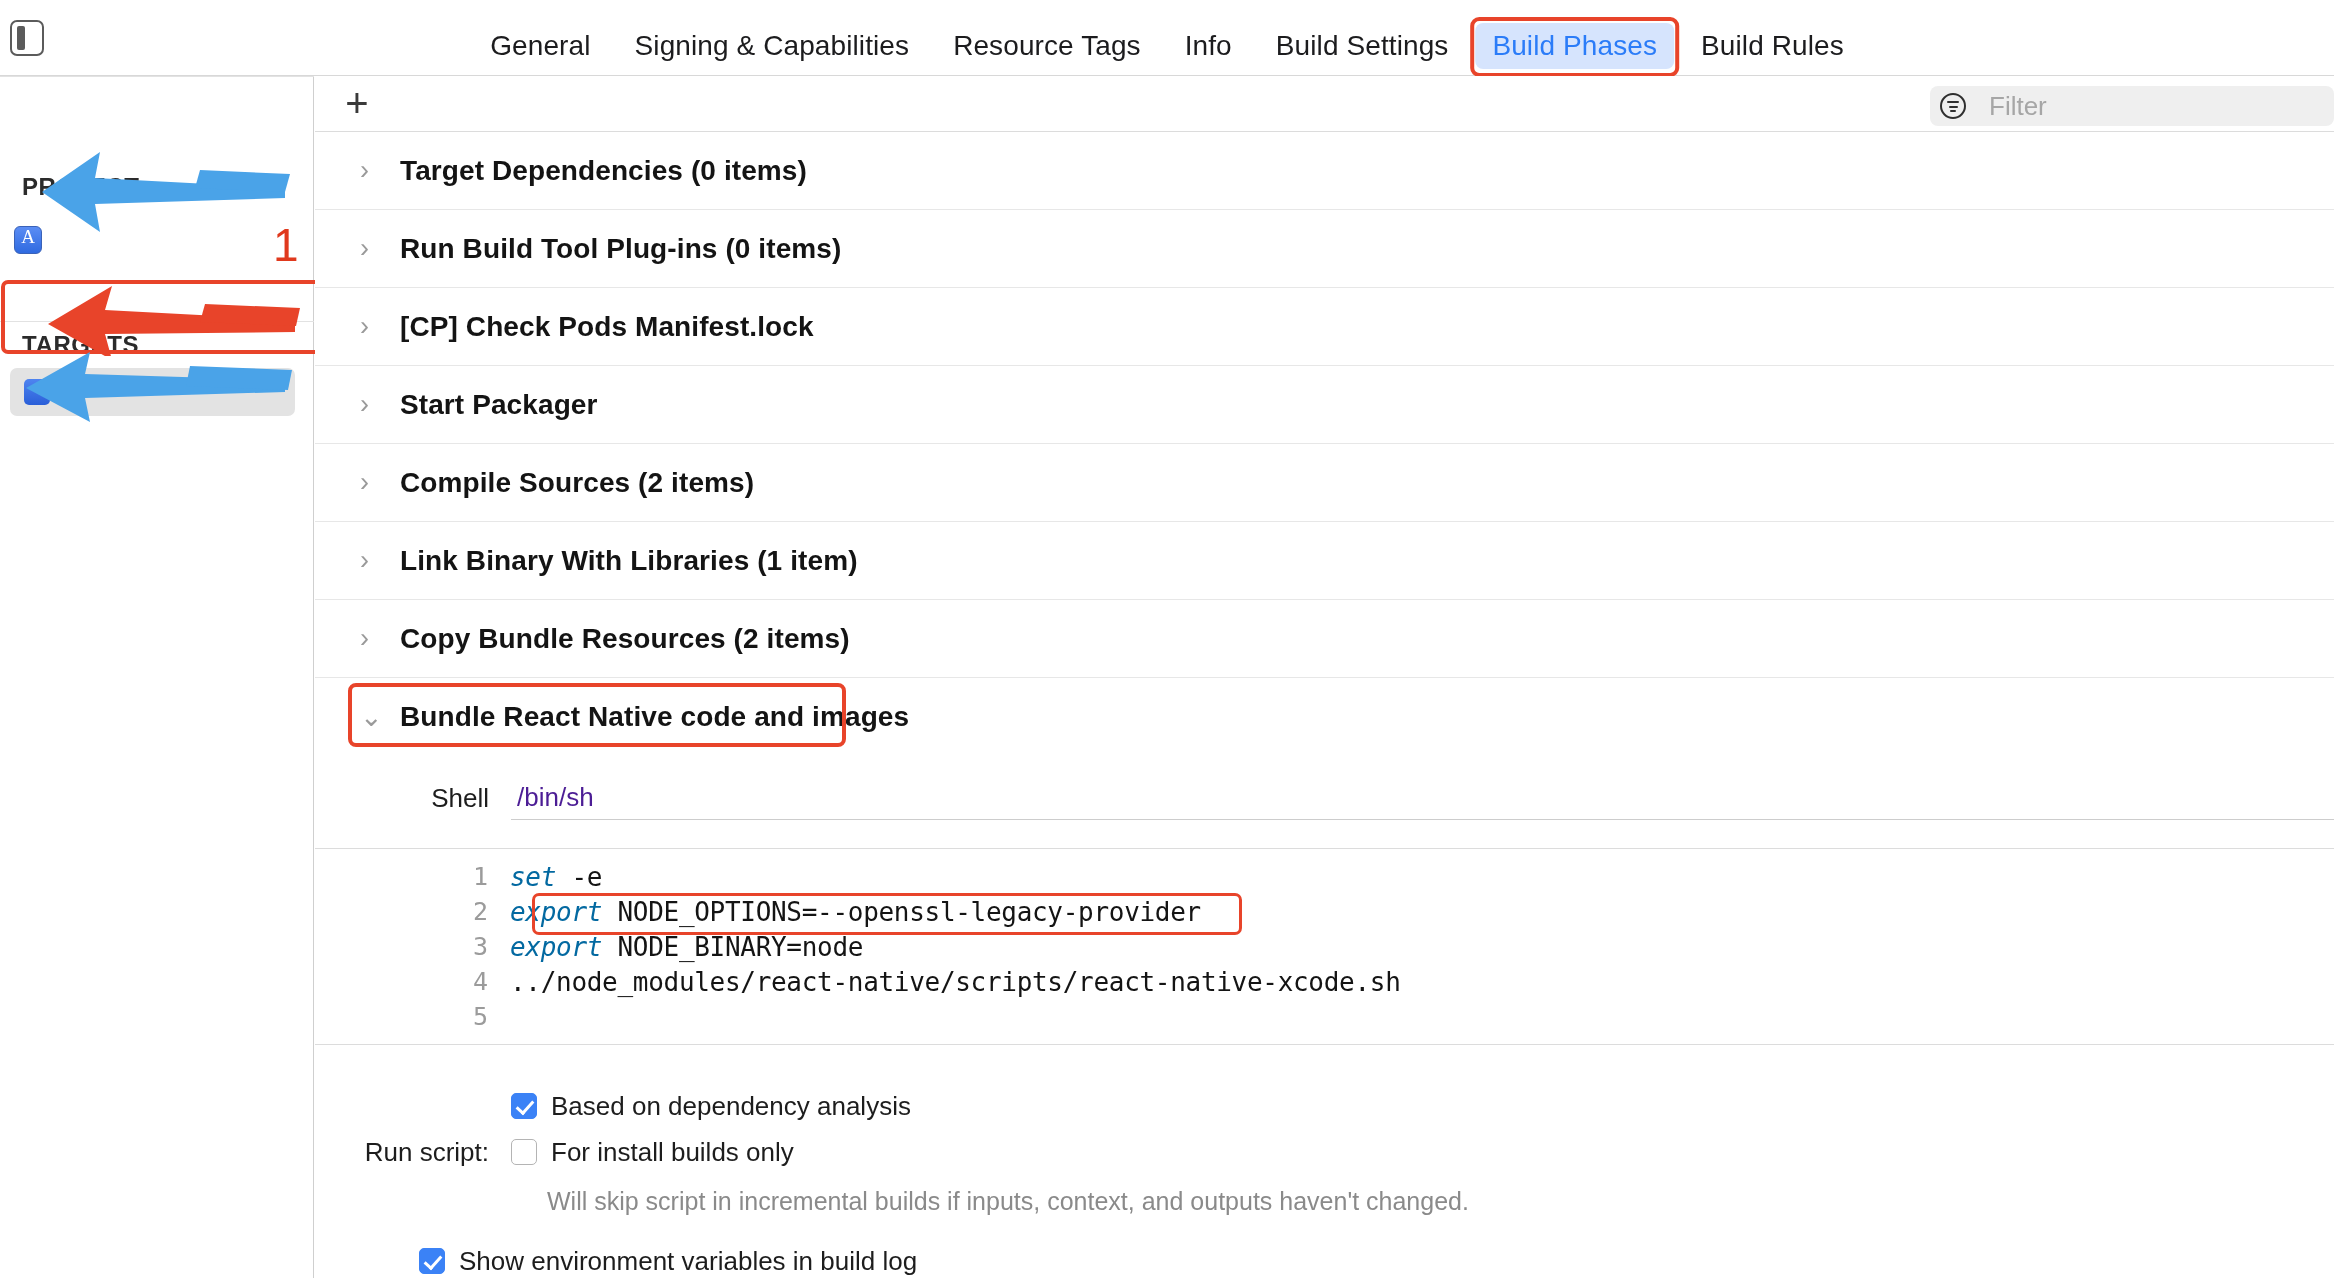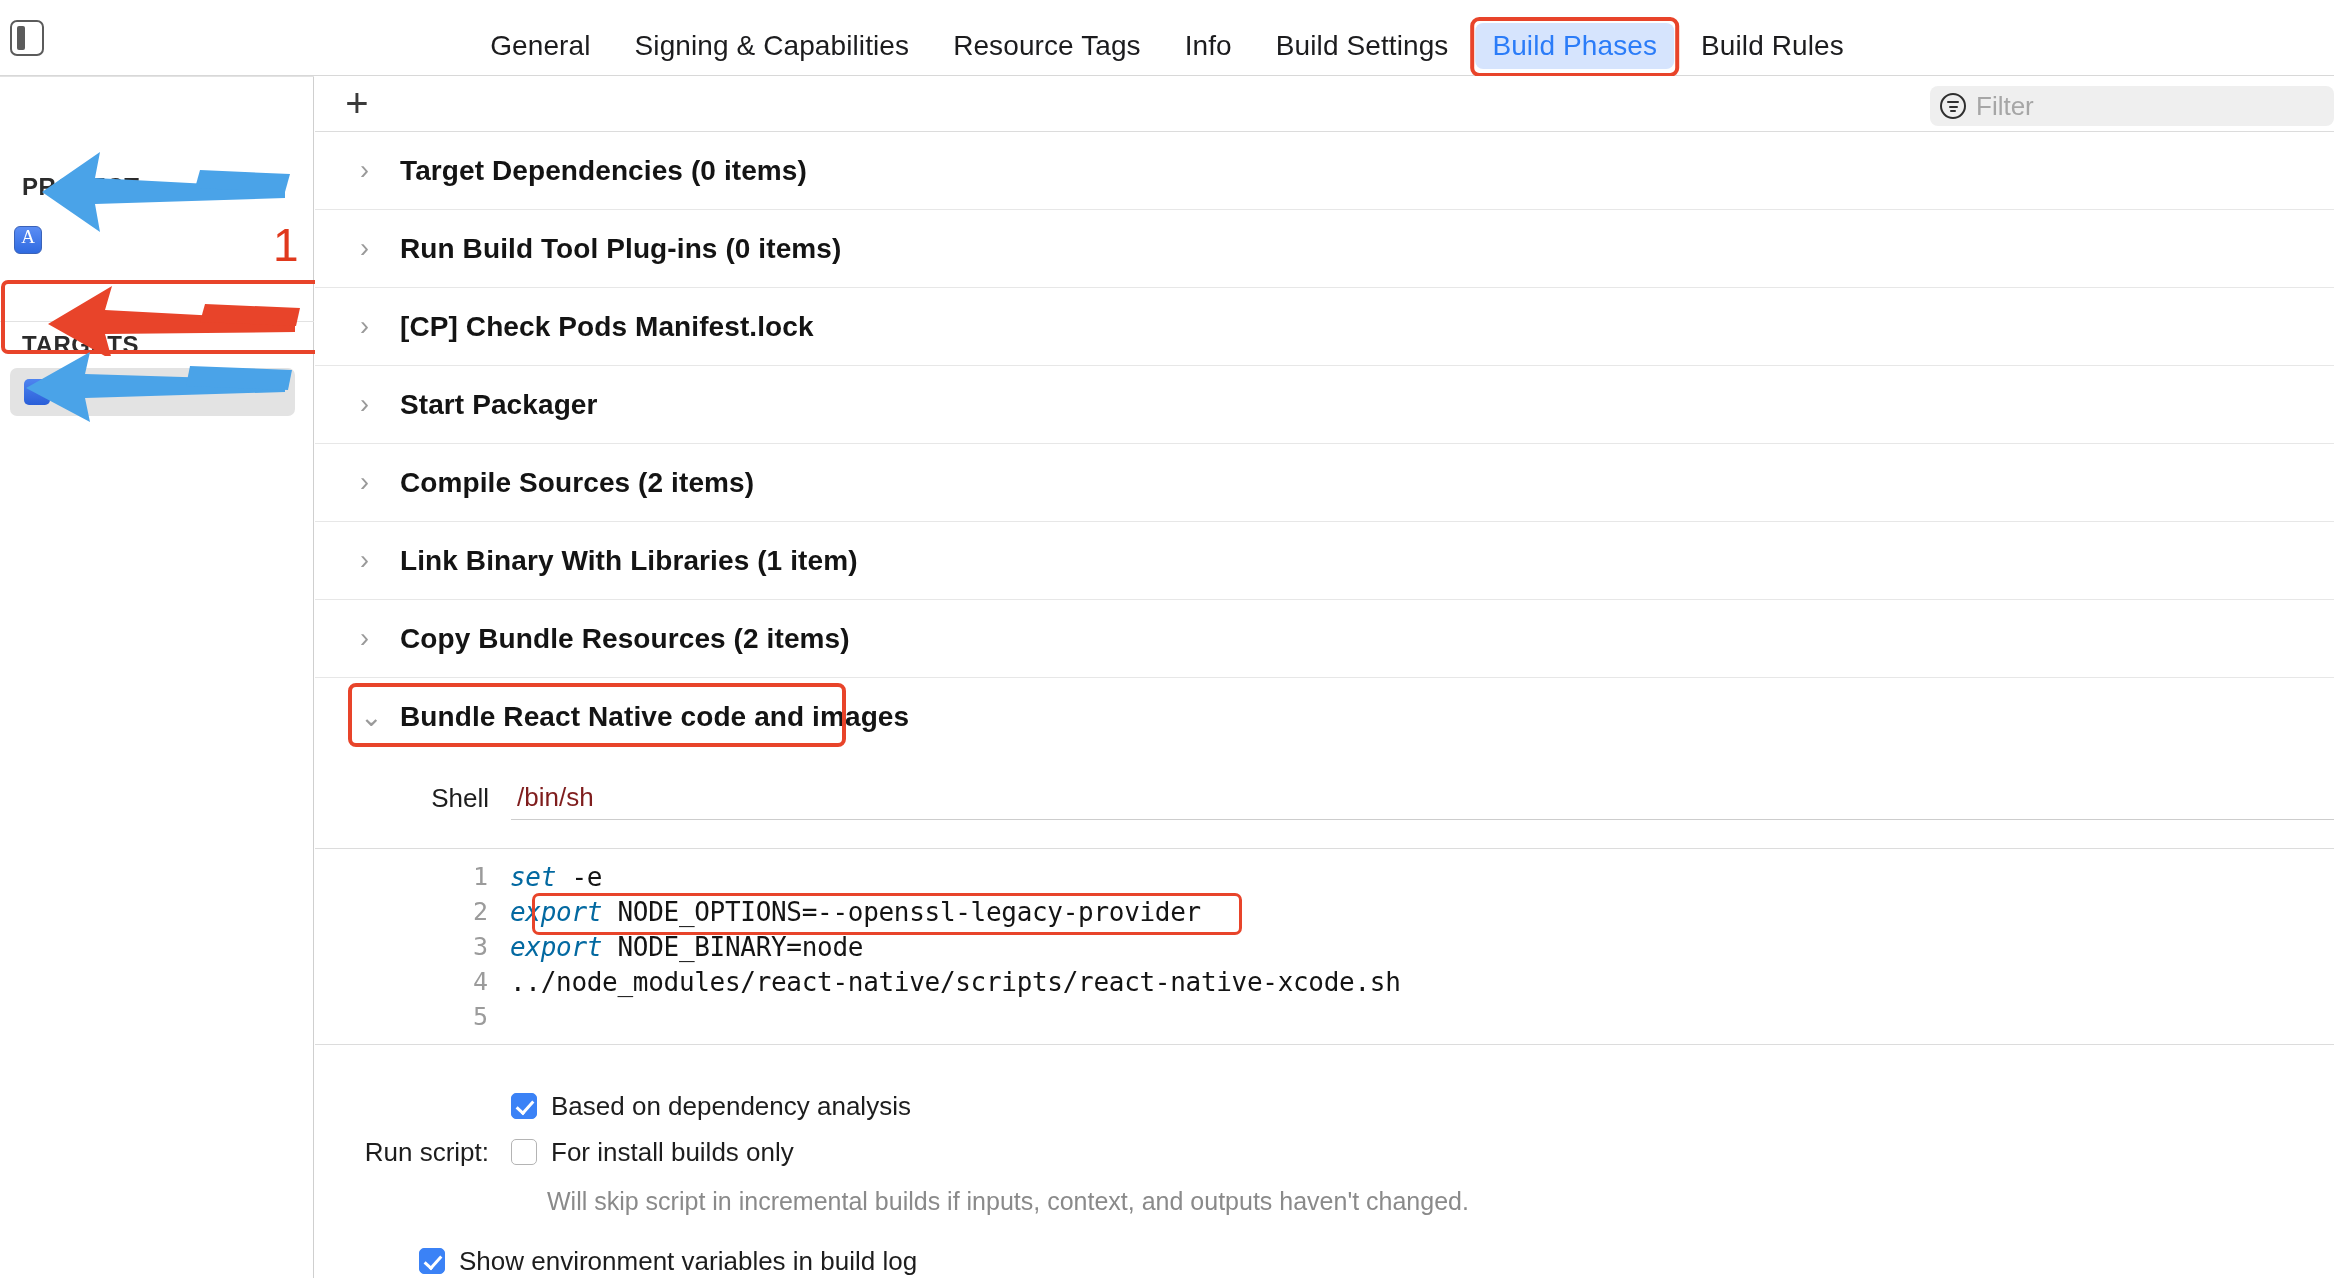--- a/index.html
+++ b/index.html
@@ -86,21 +86,21 @@
   .toolbar {
     position:absolute; left:0; top:0; width:2019px; height:56px;
     border-bottom:1px solid #dcdcdc; background:#fff;
   }
   .plus-btn {
     position:absolute; left:25px; top:12px; width:34px; height:34px;
     color:#3a3a3a; font-size:40px; line-height:30px; text-align:center; font-weight:300;
   }
   .filter-field {
     position:absolute; right:0px; top:10px; width:404px; height:40px;
-    background:#efefef; border-radius:8px; display:flex; align-items:center; gap:10px;
+    background:#efefef; border-radius:8px; display:flex; align-items:center; gap:23px;
     padding-left:10px;
   }
   .filter-icon{
     width:26px;height:26px;border-radius:50%;border:2.4px solid #2f2f2f;position:relative; flex:0 0 auto;
   }
   .filter-icon i{position:absolute;left:5px;background:#2f2f2f;height:2.4px;border-radius:2px;}
   .filter-icon i:nth-child(1){top:6px;width:12px;}
   .filter-icon i:nth-child(2){top:10.5px;width:9px;left:6.5px;}
   .filter-icon i:nth-child(3){top:15px;width:6px;left:8px;}
   .filter-placeholder{ font-size:26px; color:#a6a6a6; }
@@ -120,21 +120,21 @@
     position:absolute; left:33px; top:5px; width:498px; height:64px;
     border:4px solid #e8442a; border-radius:8px; pointer-events:none;
   }
 
   
   .detail { position:relative; width:2019px; padding-top:16px; }
   .shell-row { display:flex; align-items:center; height:52px; }
   .shell-label { width:196px; text-align:right; padding-right:22px; font-size:26px; color:#1d1d1d; }
   .shell-input {
     flex:1; height:44px; border-bottom:1px solid #cdcdcd;
-    font-size:26px; color:#7f1d1d; display:flex; align-items:center; padding-left:6px;
+    font-size:26px; color:#4c1d95; display:flex; align-items:center; padding-left:6px;
   }
   .code-area {
     margin-top:24px; border-top:1px solid #dcdcdc; border-bottom:1px solid #dcdcdc;
     padding:10px 0 10px 0; position:relative;
   }
   .code-line { display:flex; align-items:center; height:35px; font-family:"DejaVu Sans Mono", monospace; }
   .gutter { width:195px; text-align:right; padding-right:22px; color:#9b9b9b; font-size:25px; }
   .code-text { font-size:26px; color:#141414; white-space:pre; letter-spacing:-0.3px; }
   .kw { color:#0369a1;font-style:italic; }
   .anno-box-code{

